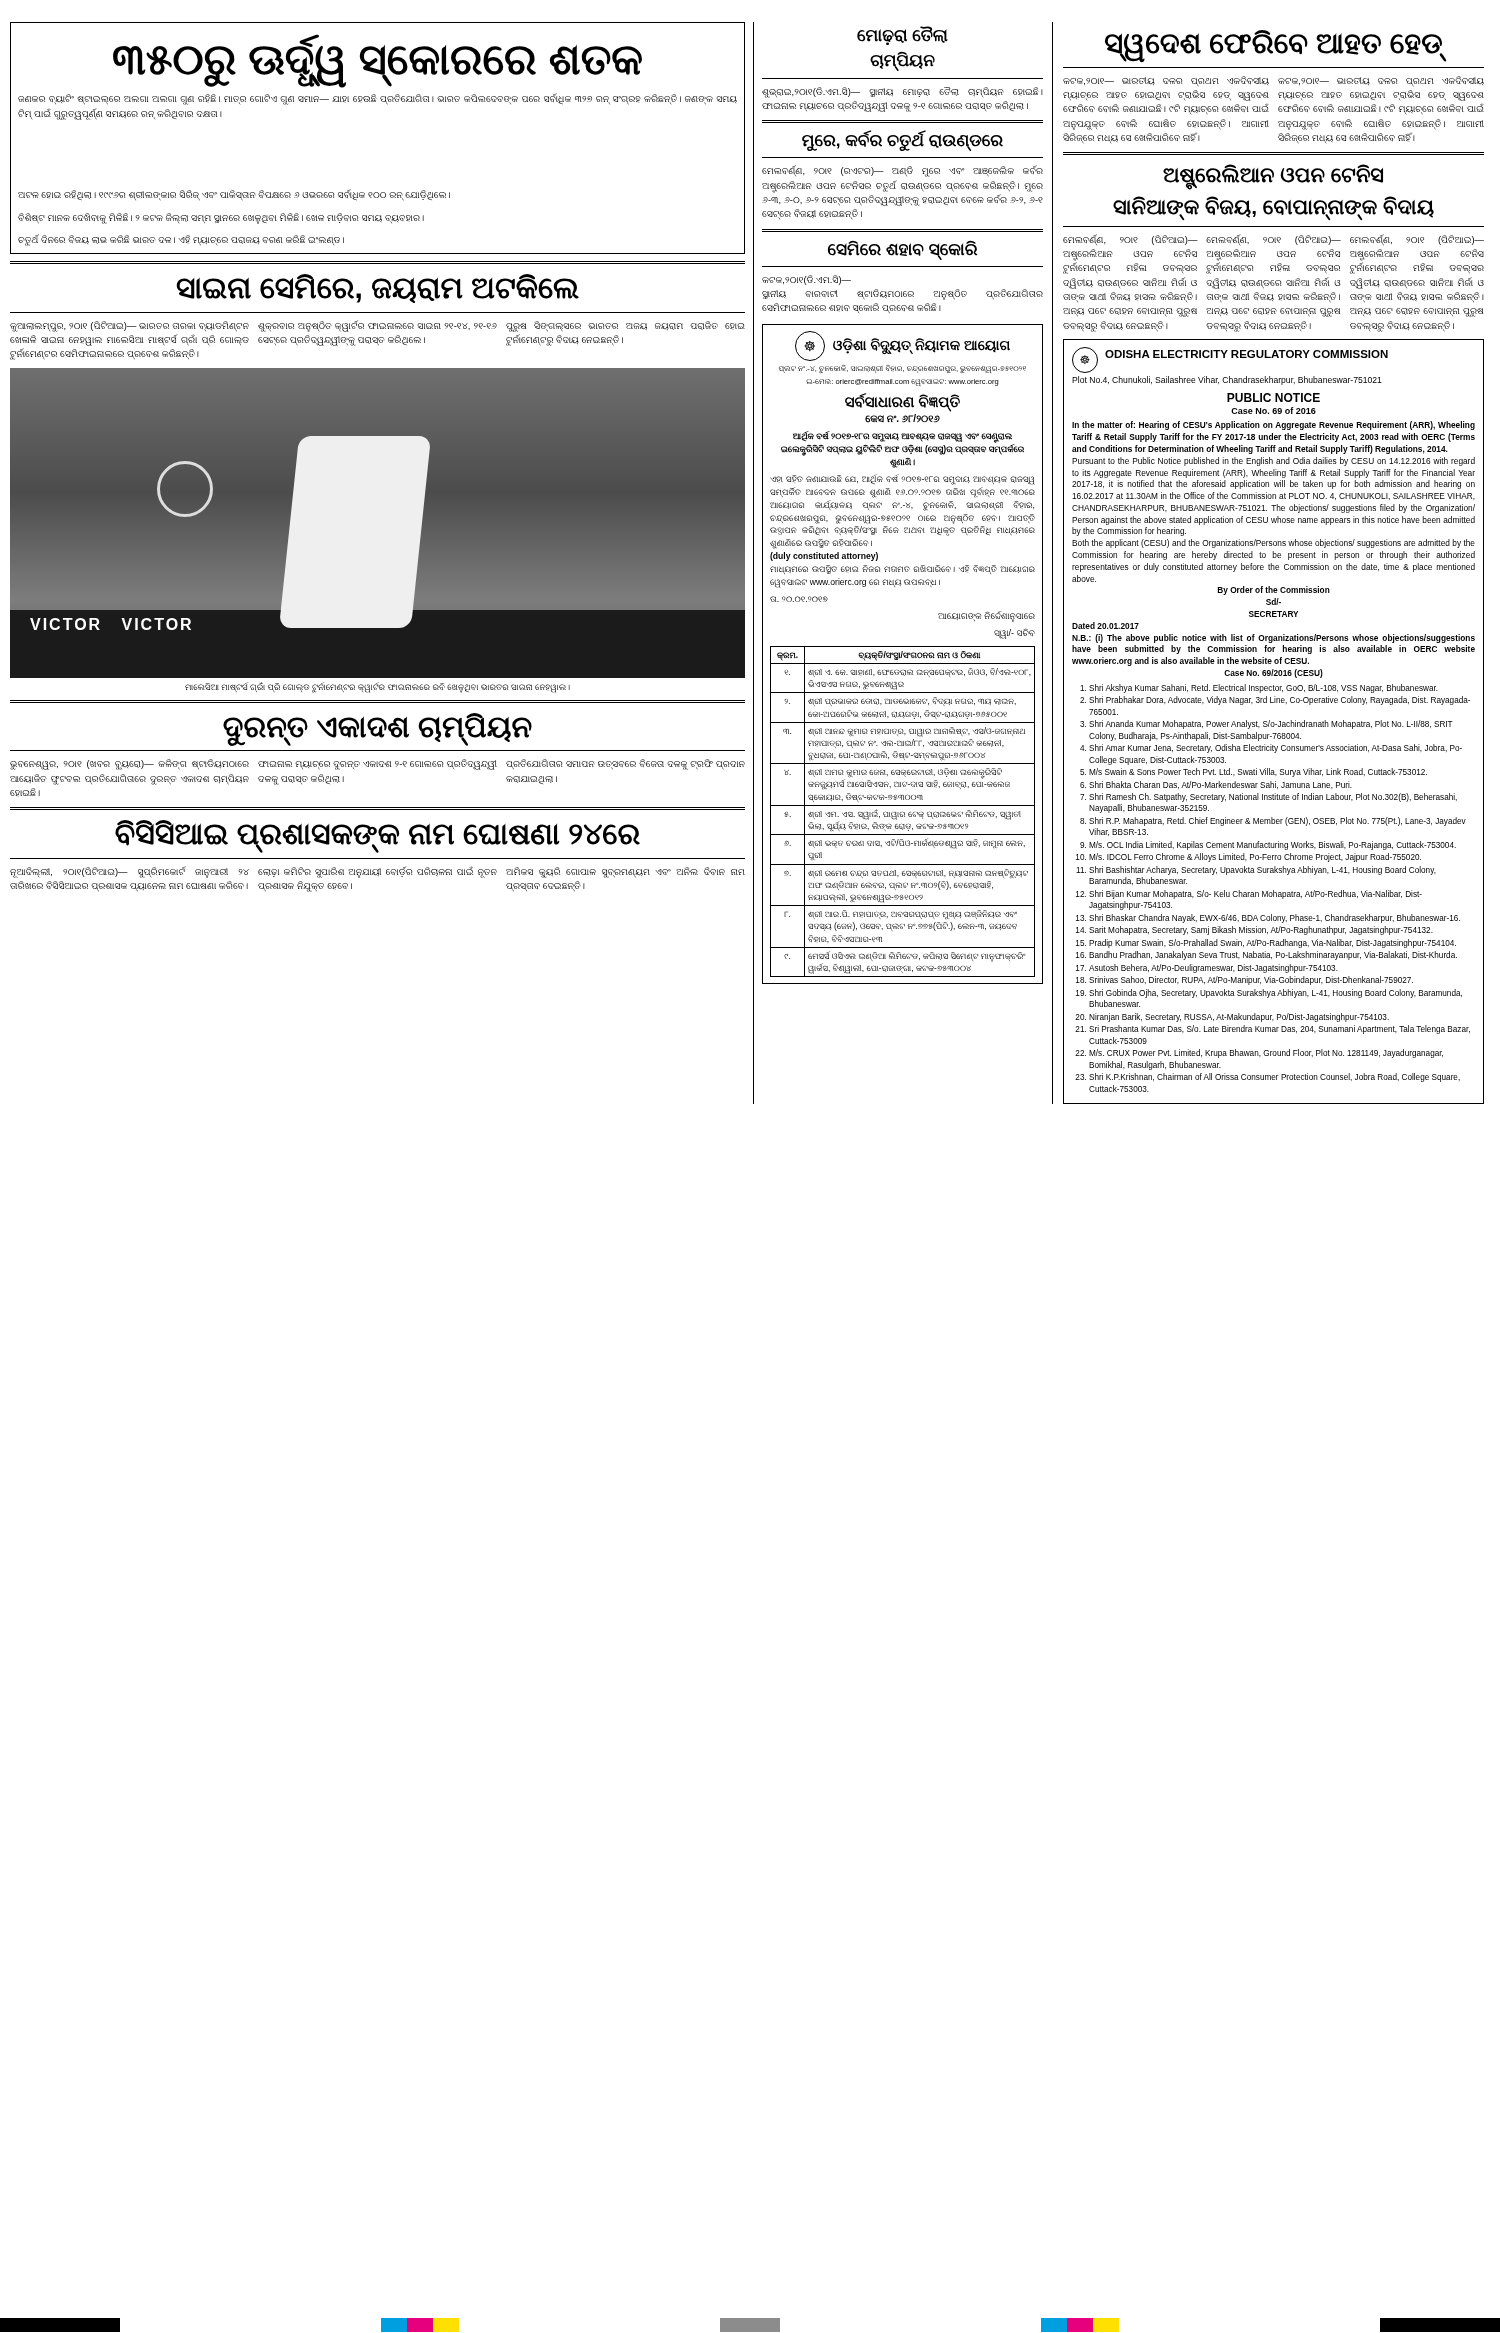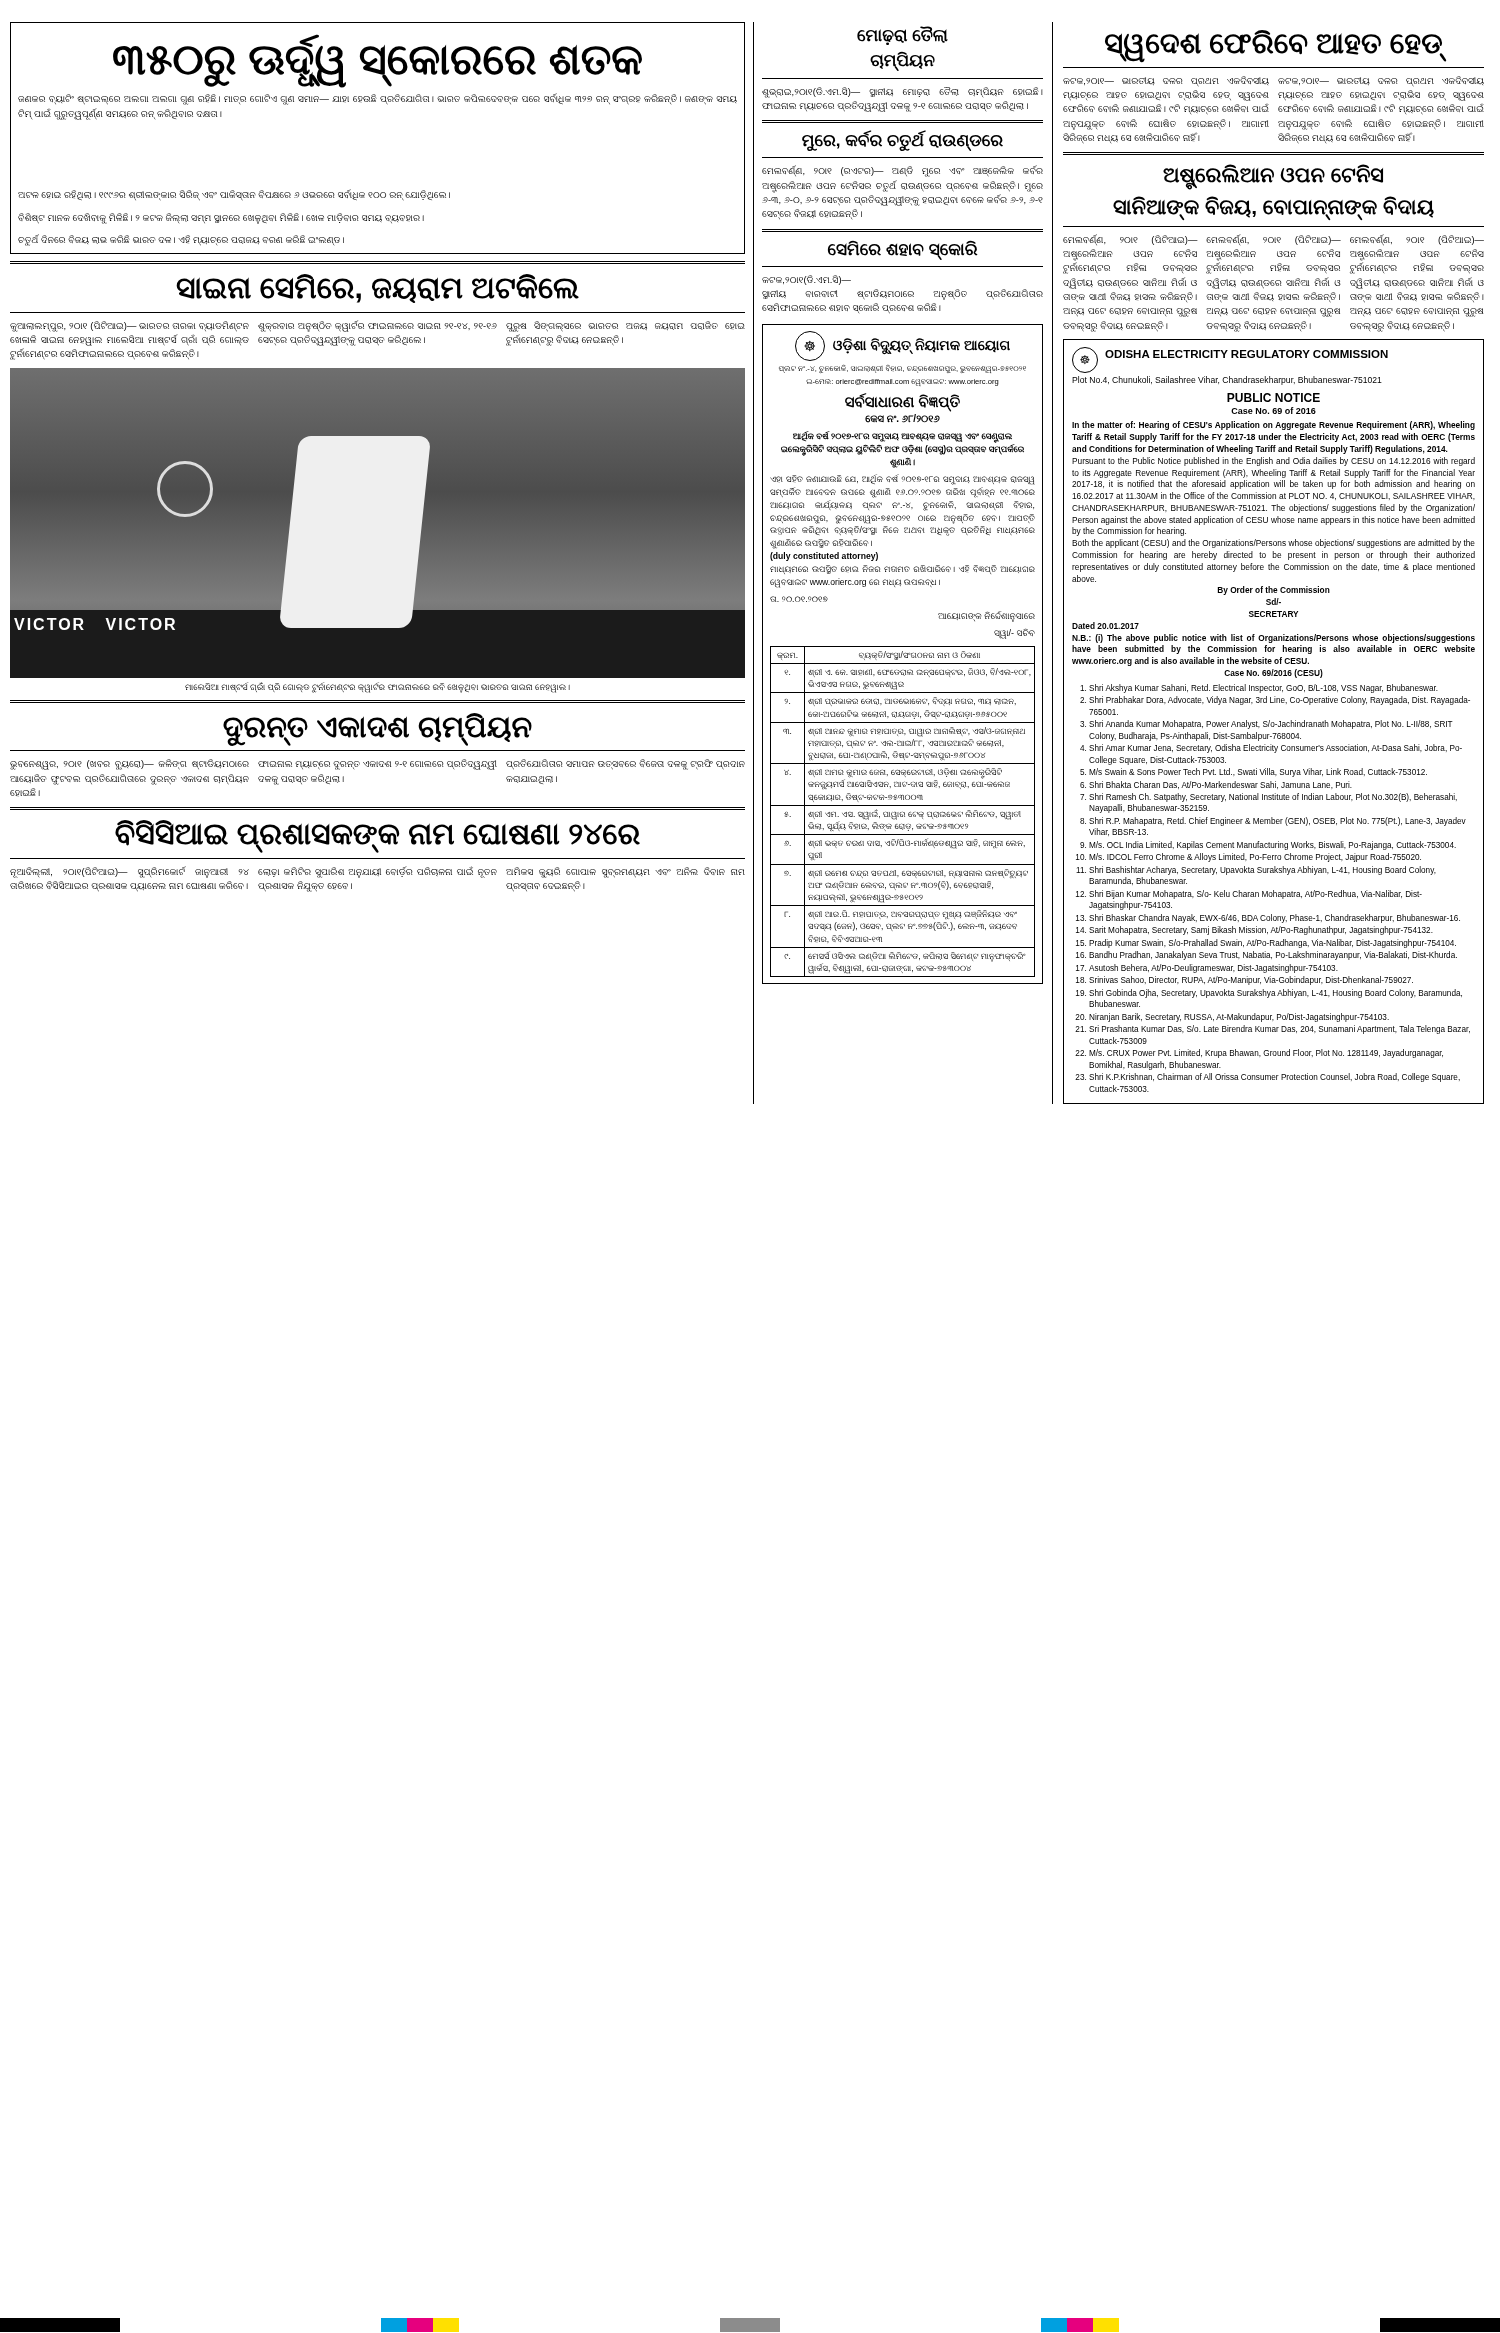--- a/index.html
+++ b/index.html
@@ -44,37 +44,37 @@
   .tx { font-size:9.4px; line-height:1.52; text-align:justify; }
   .cap { font-size:8.6px; line-height:1.4; text-align:center; margin-top:3px; }
 
   .photo { background:#8d8d8d; position:relative; overflow:hidden; }
   .photo.bus { height:270px; background:linear-gradient(160deg,#6d6d6d 0%,#4a4a4a 35%,#8f8f8f 60%,#3c3c3c 100%); }
   .photo.badminton { height:310px; background:linear-gradient(180deg,#6f6f6f 0%,#4c4c4c 40%,#7d7d7d 75%,#545454 100%); }
   .photo .glass { position:absolute; inset:8% 6% 10% 8%; background:linear-gradient(120deg,rgba(255,255,255,.12),rgba(0,0,0,.25)); }
   .photo .person { position:absolute; width:22%; height:55%; left:47%; top:33%; background:#2c2c2c; border-radius:40% 40% 10% 10%; }
   .photo .head { position:absolute; width:7%; height:11%; left:54%; top:27%; background:#b59273; border-radius:50%; }
   .photo .board { position:absolute; left:0; bottom:0; width:100%; height:22%; background:#1b1b1b; }
-  .photo .board .t { color:#fff; font-size:16px; font-weight:bold; padding:6px 4px; letter-spacing:2px; }
+  .photo .board .t { color:#fff; font-size:16px; font-weight:bold; padding:6px 20px; letter-spacing:2px; }
   .photo .player { position:absolute; left:38%; top:22%; width:18%; height:62%; background:#efefef; transform:skewX(-6deg); border-radius:12px; }
   .photo .racket { position:absolute; left:20%; top:30%; width:56px; height:56px; border:3px solid #ddd; border-radius:50%; }
 
   
   .box { border:1px solid #000; padding:6px 7px; }
   .oerc-head { display:flex; align-items:center; gap:8px; justify-content:center; }
   .emblem { width:30px; height:30px; border:1px solid #000; border-radius:50%; display:flex; align-items:center; justify-content:center; font-size:14px;}
   .oerc-title { font-size:14px; font-weight:bold; }
   .oerc-sub { font-size:7.6px; text-align:center; line-height:1.35; margin-top:3px; }
   .notice-title { font-size:15px; font-weight:bold; text-align:center; margin:6px 0 2px; }
   .notice-no { font-size:10px; font-weight:bold; text-align:center; margin-bottom:5px; }
   .ntx { font-size:8.6px; line-height:1.5; text-align:justify; }
   .sign { text-align:right; font-size:9px; line-height:1.5; margin-top:4px; }
   table.lst { width:100%; border-collapse:collapse; font-size:8.4px; margin-top:5px; }
   table.lst th, table.lst td { border:1px solid #000; padding:2px 3px; vertical-align:top; line-height:1.45; }
-  table.lst th { font-weight:normal; text-align:center; }
+  table.lst th { font-weight:bold; text-align:center; }
   td.num { text-align:center; width:34px; }
 
   
   .eoerc { border:1px solid #000; padding:7px 8px; margin-top:6px; }
   .eoerc-top { display:flex; gap:7px; align-items:flex-start; }
   .eoerc-emb { width:26px; height:26px; border:1px solid #000; border-radius:50%; display:flex; align-items:center; justify-content:center; font-size:12px; flex:none; }
   .eoerc-name { font-size:11.5px; font-weight:bold; line-height:1.25; }
   .eoerc-addr { font-size:8.6px; line-height:1.35; margin-top:2px; }
   .e-title { font-size:12px; font-weight:bold; text-align:center; margin:5px 0 1px; }
   .e-case { font-size:9px; font-weight:bold; text-align:center; margin-bottom:4px; }

